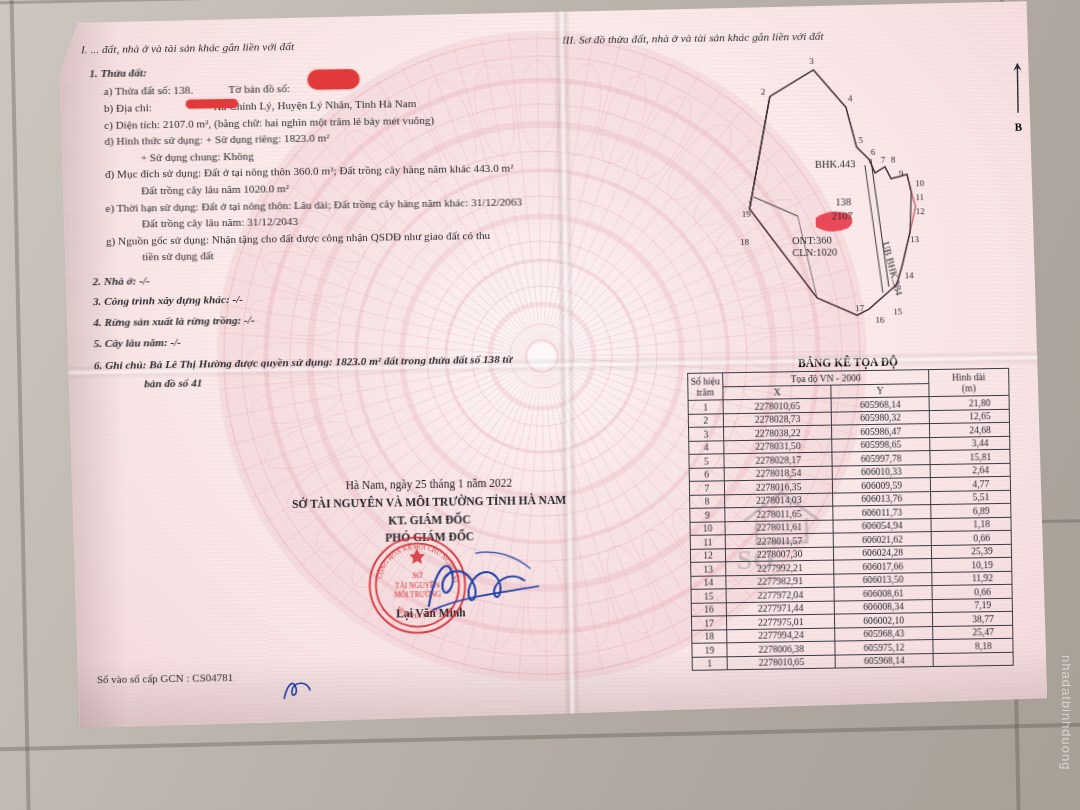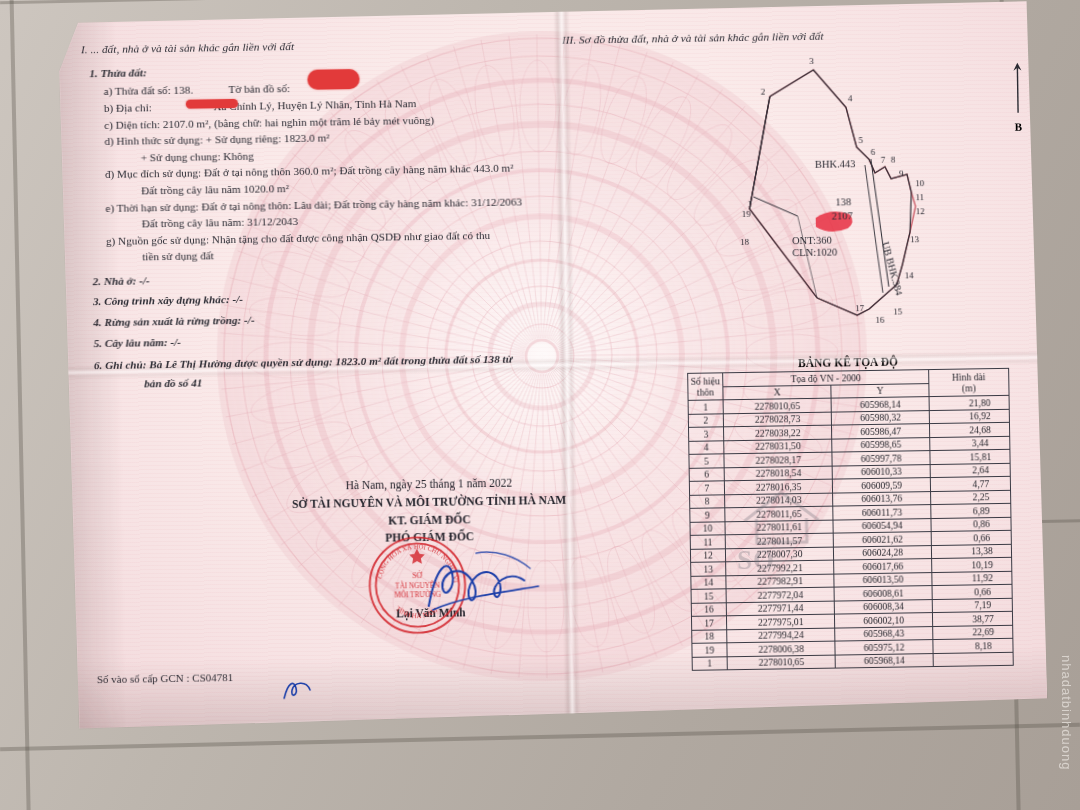--- a/index.html
+++ b/index.html
@@ -426,21 +426,21 @@
     </g>
   </svg>
 
   <div class="tbl-wrap">
     <div class="tbl-title">BẢNG KÊ TỌA ĐỘ</div>
     <table class="coords">
       <thead>
         <tr>
           <th rowspan="2">
             <div>Số hiệu</div>
-            <div>thôn</div>
+            <div>trăm</div>
           </th>
           <th colspan="2">Tọa độ VN - 2000</th>
           <th rowspan="2">
             <div>Hình dài</div>
             <div>(m)</div>
           </th>
         </tr>
         <tr>
           <th>X</th>
           <th>Y</th>
@@ -450,21 +450,21 @@
           <tr>
             <td class="n">1</td>
             <td class="">2278010,65</td>
             <td class="">605968,14</td>
             <td class="d">21,80</td>
           </tr>
           <tr>
             <td class="n">2</td>
             <td class="">2278028,73</td>
             <td class="">605980,32</td>
-            <td class="d">16,92</td>
+            <td class="d">12,65</td>
           </tr>
           <tr>
             <td class="n">3</td>
             <td class="">2278038,22</td>
             <td class="">605986,47</td>
             <td class="d">24,68</td>
           </tr>
           <tr>
             <td class="n">4</td>
             <td class="">2278031,50</td>
@@ -486,45 +486,45 @@
           <tr>
             <td class="n">7</td>
             <td class="">2278016,35</td>
             <td class="">606009,59</td>
             <td class="d">4,77</td>
           </tr>
           <tr>
             <td class="n">8</td>
             <td class="">2278014,03</td>
             <td class="">606013,76</td>
-            <td class="d">2,25</td>
+            <td class="d">5,51</td>
           </tr>
           <tr>
             <td class="n">9</td>
             <td class="">2278011,65</td>
             <td class="">606011,73</td>
             <td class="d">6,89</td>
           </tr>
           <tr>
             <td class="n">10</td>
             <td class="">2278011,61</td>
             <td class="">606054,94</td>
-            <td class="d">0,86</td>
+            <td class="d">1,18</td>
           </tr>
           <tr>
             <td class="n">11</td>
             <td class="">2278011,57</td>
             <td class="">606021,62</td>
             <td class="d">0,66</td>
           </tr>
           <tr>
             <td class="n">12</td>
             <td class="">2278007,30</td>
             <td class="">606024,28</td>
-            <td class="d">13,38</td>
+            <td class="d">25,39</td>
           </tr>
           <tr>
             <td class="n">13</td>
             <td class="">2277992,21</td>
             <td class="">606017,66</td>
             <td class="d">10,19</td>
           </tr>
           <tr>
             <td class="n">14</td>
             <td class="">2277982,91</td>
@@ -546,21 +546,21 @@
           <tr>
             <td class="n">17</td>
             <td class="">2277975,01</td>
             <td class="">606002,10</td>
             <td class="d">38,77</td>
           </tr>
           <tr>
             <td class="n">18</td>
             <td class="">2277994,24</td>
             <td class="">605968,43</td>
-            <td class="d">22,69</td>
+            <td class="d">25,47</td>
           </tr>
           <tr>
             <td class="n">19</td>
             <td class="">2278006,38</td>
             <td class="">605975,12</td>
             <td class="d">8,18</td>
           </tr>
           <tr>
             <td class="n">1</td>
             <td class="">2278010,65</td>

